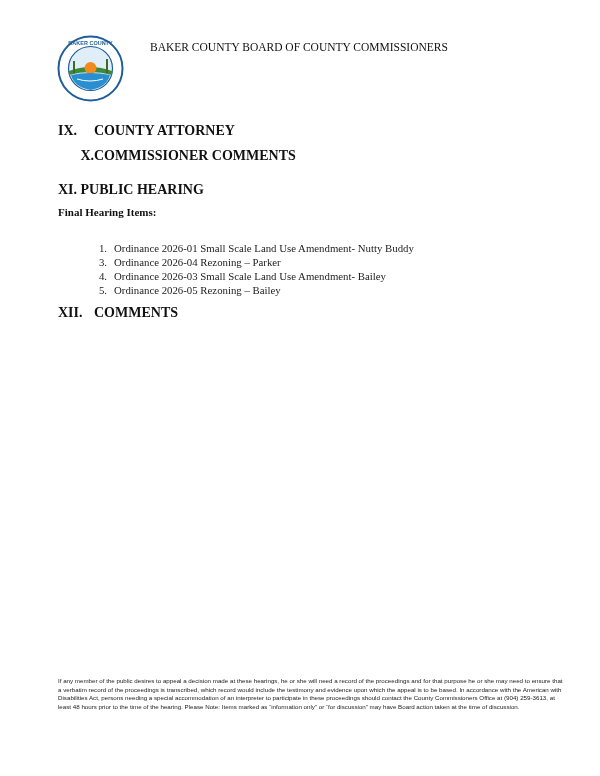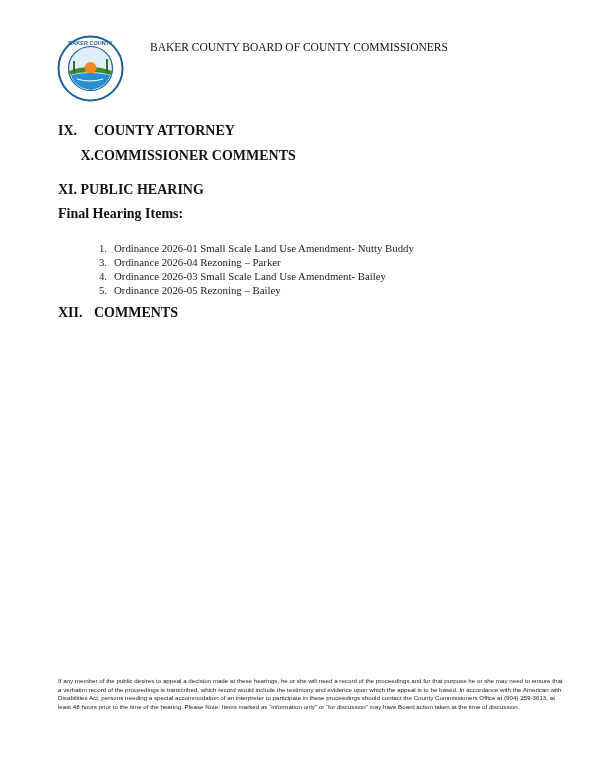--- a/index.html
+++ b/index.html
@@ -3,21 +3,21 @@
 <meta charset="utf-8">
 <style>
   html, body { margin: 0; padding: 0; background: #ffffff; }
   body { width: 600px; height: 776px; position: relative; overflow: hidden; color: #111; }
   .serif { font-family: "Liberation Serif", "DejaVu Serif", serif; }
   .sans { font-family: "Liberation Sans", "DejaVu Sans", sans-serif; }
   .logo { position: absolute; left: 57px; top: 35px; width: 67px; height: 67px; }
   .header { position: absolute; left: 150px; width: 390px; top: 40px; text-align: left; font-weight: normal; font-size: 11.5px; line-height: 15px; }
   .section { position: absolute; left: 58px; font-weight: bold; font-size: 14px; }
   .section .num { display: inline-block; width: 36px; }
-  .subhead { position: absolute; left: 58px; top: 206px; font-weight: bold; font-size: 14px; }
+  .subhead { position: absolute; left: 58px; top: 206px; font-weight: bold; font-size: 11px; }
   ol.items { position: absolute; left: 73px; top: 225px; margin: 16px; padding: 0; list-style: none; font-size: 10.8px; line-height: 14px; color: #222; }
   ol.items li { white-space: nowrap; }
   ol.items .n { display: inline-block; width: 18px; text-align: right; margin-right: 7px; }
   .footer { position: absolute; left: 58px; top: 677px; width: 506px; font-size: 6.2px; line-height: 8.6px; color: #222; }
 </style>
 </head>
 <body>
 
 <div class="logo">
   <svg width="67" height="67" viewBox="0 0 67 67">

